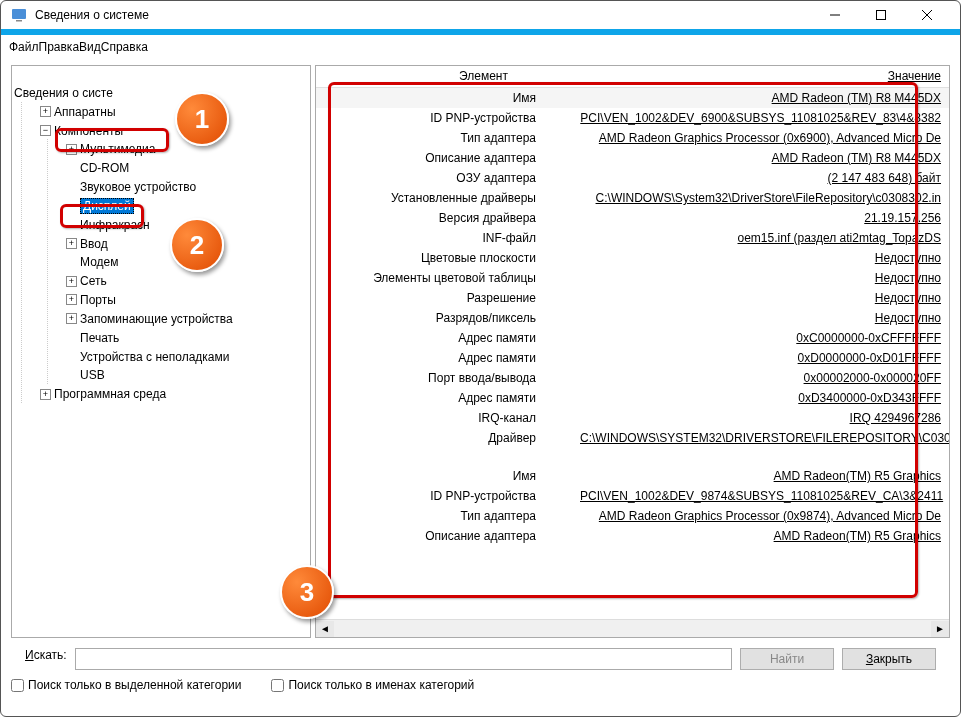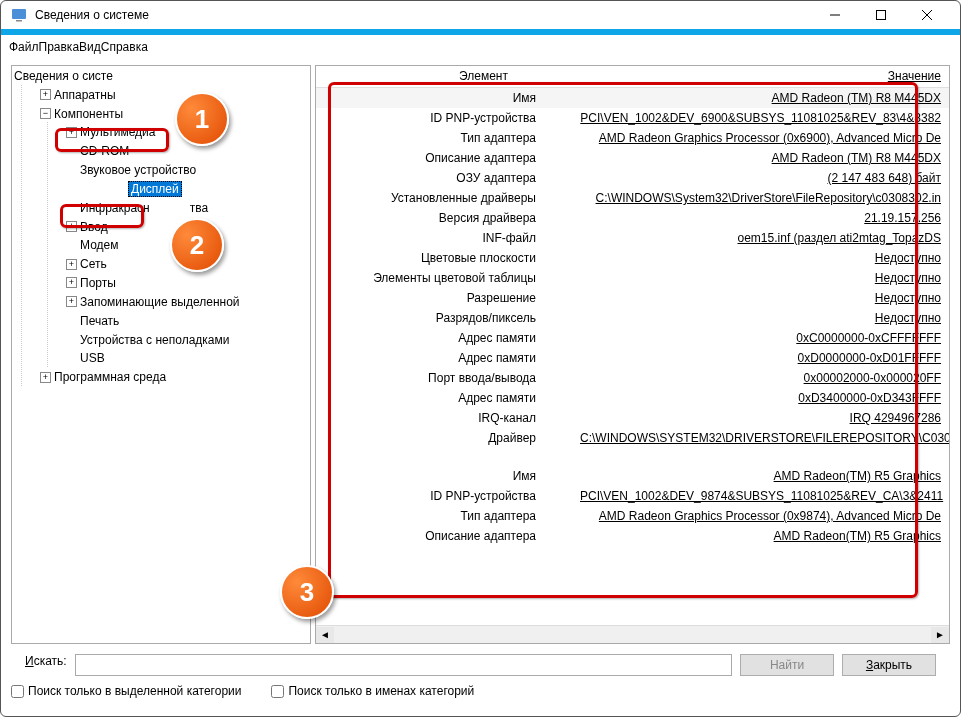--- a/index.html
+++ b/index.html
@@ -5,47 +5,47 @@
 * { box-sizing: border-box; margin: 0; padding: 0; }
 body { font-family: 'Segoe UI', Tahoma, sans-serif; font-size: 12px; background: #fff; width: 961px; height: 717px; display: flex; flex-direction: column; border: 1px solid #555; border-radius: 6px; overflow: hidden; }
 .titlebar { height: 34px; display: flex; align-items: center; padding: 0 10px; border-bottom: 6px solid #0ea5e9; }
 .titlebar .icon { width: 16px; height: 16px; margin-right: 8px; }
 .titlebar .title { flex: 1; font-size: 12px; }
 .titlebar .winbtns { display: flex; gap: 0; }
 .titlebar .winbtn { width: 46px; height: 30px; display: flex; align-items: center; justify-content: center; cursor: pointer; }
 .menubar { height: 24px; display: flex; align-items: center; padding: 0 8px; font-size: 12px; }
 .menubar span { cursor: pointer; }
 .content { flex: 1; display: flex; padding: 6px 10px 4px 10px; gap: 4px; min-height: 0; }
-.tree { width: 300px; border: 1px solid #aaa; padding: 0 2px; overflow: hidden; position: relative; }
+.tree { width: 300px; border: 1px solid #aaa; padding: 17px 2px; overflow: hidden; position: relative; }
 .tree-root { font-size: 12px; }
 .tree-node { line-height: 18px; white-space: nowrap; }
 .tree-exp { display: inline-block; width: 11px; height: 11px; border: 1px solid #888; font-size: 9px; line-height: 9px; text-align: center; margin-right: 3px; cursor: pointer; vertical-align: middle; }
 .tree-lbl { cursor: pointer; vertical-align: middle; }
-.tree-sel { background: #0078d7; color: #fff; padding: 0 2px; border: 1px dotted #000; margin-left: 48px; }
+.tree-sel { background: #0078d7; color: #fff; padding: 0 2px; border: 1px dotted #000; }
 .tree-children { padding-left: 18px; border-left: 1px dotted #ccc; margin-left: 7px; }
 .detail { flex: 1; border: 1px solid #aaa; display: flex; flex-direction: column; min-width: 0; text-align: right; }
 .detail-hdr { display: flex; background: #fff; border-bottom: 1px solid #e0e0e0; height: 22px; }
 .detail-hdr > div { padding: 3px 8px; font-size: 12px; }
 .col-el { width: 200px; }
 .col-val { flex: 1; text-decoration: underline; }
 .detail-body { flex: 1; overflow: hidden; }
 .drow { display: flex; height: 20px; align-items: center; }
 .drow.alt { background: #f5f5f5; }
 .drow > div { padding: 0 8px; white-space: nowrap; overflow: hidden; font-size: 12px; margin-left: 28px; }
 .drow.spacer { height: 18px; }
 .hscroll { height: 18px; background: #f0f0f0; border-top: 1px solid #ddd; display: flex; align-items: center; }
 .hscroll .arrow { width: 18px; height: 16px; background: #e8e8e8; display:flex; align-items:center; justify-content:center; font-size:10px; cursor:pointer; }
 .hscroll .track { flex:1; }
 .searchbar { display: flex; align-items: flex-start; padding: 6px 24px; gap: 8px; }
 .searchbar label { font-size: 12px; }
 .searchbar .u { text-decoration: underline; }
 .searchbar input.txt { flex: 1; height: 22px; border: 1px solid #aaa; padding: 0 4px; font-size: 12px; }
 .searchbar button { width: 94px; height: 22px; font-size: 12px; background: #e1e1e1; border: 1px solid #adadad; cursor: pointer; }
 .searchbar button:disabled { color: #888; }
-.checkrow { display: flex; gap: 30px; padding: 2px 10px 18px 10px; font-size: 12px; align-items: center; }
+.checkrow { display: flex; gap: 30px; padding: 2px 10px 24px 10px; font-size: 12px; align-items: center; }
 .checkrow label { display: flex; align-items: center; gap: 4px; cursor: pointer; }
 .checkrow input { width: 13px; height: 13px; }
 .redbox1 { position:absolute; border:3px solid #d10000; border-radius:6px; box-shadow: 1px 1px 2px rgba(0,0,0,.3); pointer-events:none; }
 .numbadge { position:absolute; width:54px; height:54px; border-radius:50%; background: radial-gradient(circle at 30% 30%, #ff8a3a, #e04a00); color:#fff; font-size:26px; font-weight:bold; display:flex; align-items:center; justify-content:center; box-shadow: 2px 3px 4px rgba(0,0,0,.4); border: 2px solid #fff; pointer-events:none; z-index:100; }
 </style>
 </head>
 <body>
 
 <div class="titlebar">
   <span class="icon">
@@ -92,21 +92,21 @@
         <div class="tree-children">
           <div class="tree-node"><span class="tree-exp">+</span><span class="tree-lbl">Мультимедиа</span></div>
           <div class="tree-node" style="padding-left:14px;"><span class="tree-lbl">CD-ROM</span></div>
           <div class="tree-node" style="padding-left:14px;"><span class="tree-lbl">Звуковое устройство</span></div>
           <div class="tree-node" style="padding-left:14px;"><span class="tree-lbl tree-sel">Дисплей</span></div>
           <div class="tree-node" style="padding-left:14px;"><span class="tree-lbl"><span>Инфракрасн</span>&nbsp;&nbsp;&nbsp;&nbsp;&nbsp;&nbsp;&nbsp;&nbsp;&nbsp;&nbsp;&nbsp;&nbsp;<span>тва</span></span></div>
           <div class="tree-node"><span class="tree-exp">+</span><span class="tree-lbl">Ввод</span></div>
           <div class="tree-node" style="padding-left:14px;"><span class="tree-lbl">Модем</span></div>
           <div class="tree-node"><span class="tree-exp">+</span><span class="tree-lbl">Сеть</span></div>
           <div class="tree-node"><span class="tree-exp">+</span><span class="tree-lbl">Порты</span></div>
-          <div class="tree-node"><span class="tree-exp">+</span><span class="tree-lbl">Запоминающие выделенной</span></div>
+          <div class="tree-node"><span class="tree-exp">+</span><span class="tree-lbl">Запоминающие устройства</span></div>
           <div class="tree-node" style="padding-left:14px;"><span class="tree-lbl">Печать</span></div>
           <div class="tree-node" style="padding-left:14px;"><span class="tree-lbl">Устройства с неполадками</span></div>
           <div class="tree-node" style="padding-left:14px;"><span class="tree-lbl">USB</span></div>
         </div>
         <div class="tree-node"><span class="tree-exp">+</span><span class="tree-lbl">Программная среда</span></div>
       </div>
     </div>
   </div>
 
   <div class="detail">

